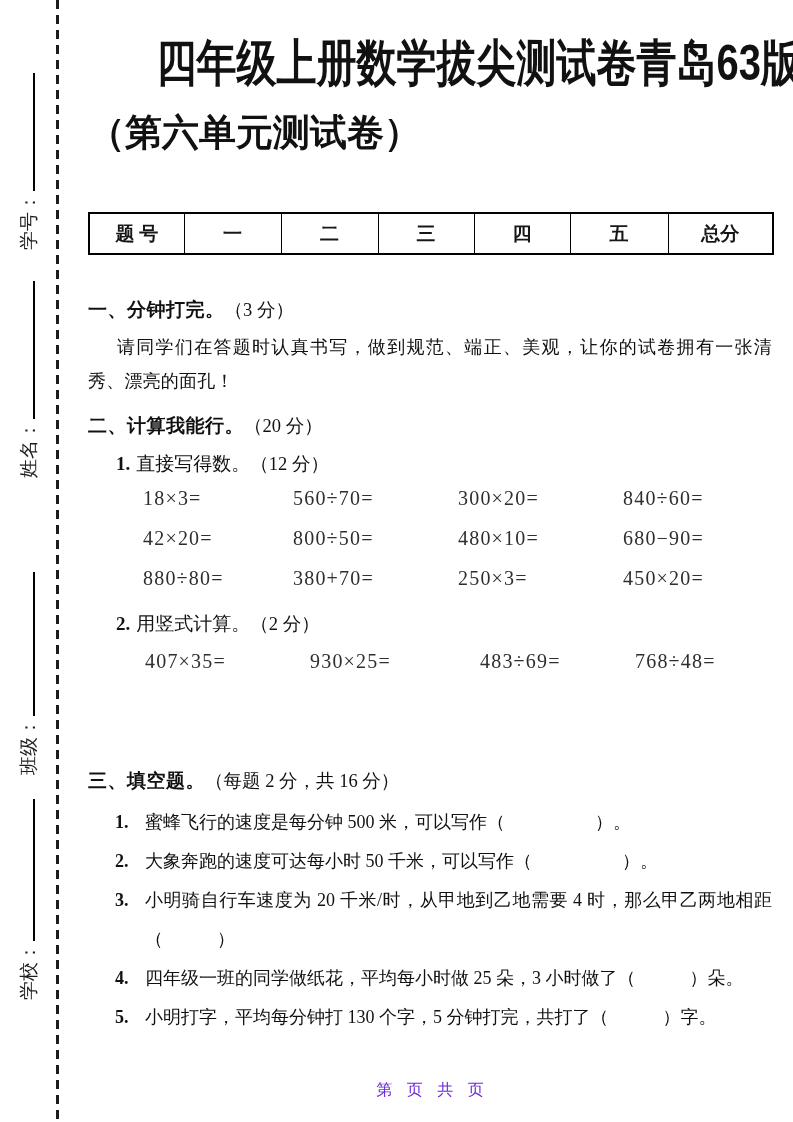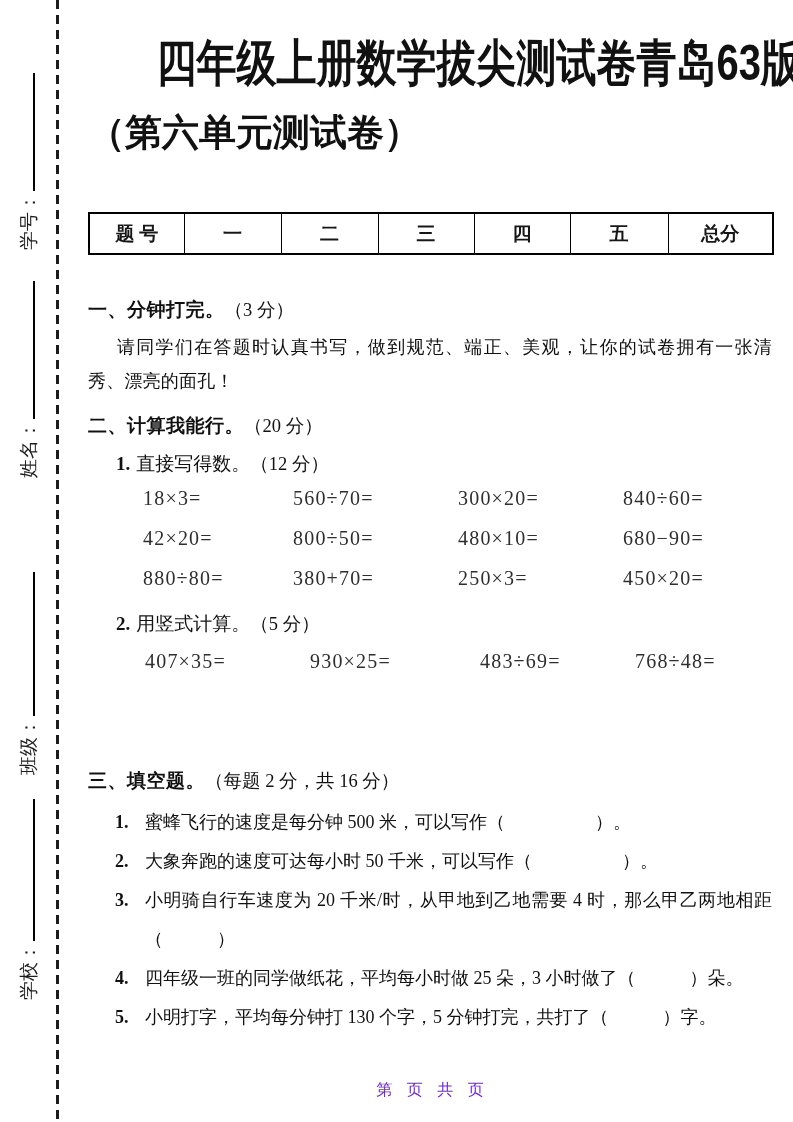--- a/index.html
+++ b/index.html
@@ -140,21 +140,21 @@
       <span>800÷50=</span>
       <span>480×10=</span>
       <span>680−90=</span>
       <span>880÷80=</span>
       <span>380+70=</span>
       <span>250×3=</span>
       <span>450×20=</span>
     </div>
 
     <div class="abs sub-head" style="top:612px">
-      <span class="sub-num">2.</span><span>用竖式计算。</span><span class="pts">（5 分）</span>
+      <span class="sub-num">2.</span><span>用竖式计算。</span><span class="pts">（2 分）</span>
     </div>
 
     <div class="abs pgrid pgrid2">
       <span>407×35=</span>
       <span>930×25=</span>
       <span>483÷69=</span>
       <span>768÷48=</span>
     </div>
 
     <div class="abs sec-head" style="top:769px">

